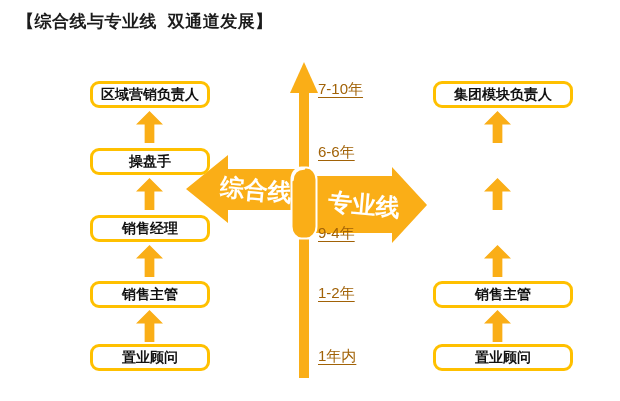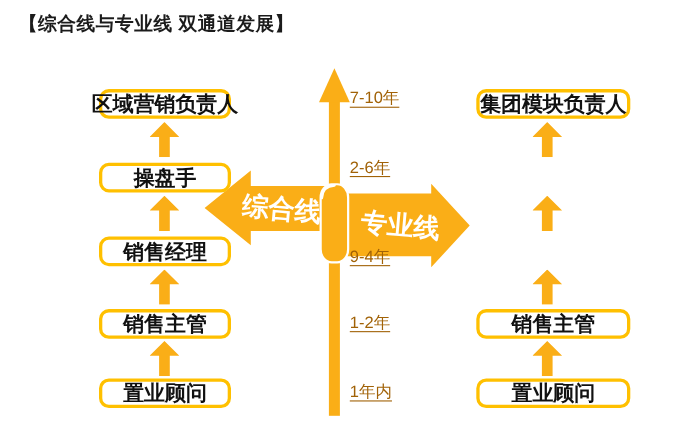--- a/index.html
+++ b/index.html
@@ -2,32 +2,32 @@
 <html><head>
 <meta charset="utf-8">
 <style>
   html,body { margin:0; padding:0; background:#fff; }
   .canvas {
     position:relative; width:620px; height:401px; background:#ffffff;
     font-family:"Liberation Sans", sans-serif; overflow:hidden;
   }
   .title {
     position:absolute; left:17px; top:10px;
-    font-size:17px; font-weight:bold; color:#1b1b1b; letter-spacing:0.5px;
+    font-size:17px; font-weight:bold; color:#1b1b1b; letter-spacing:0.5px;font-family:Liberation Mono, monospace;
   }
   .art { position:absolute; left:0; top:0; width:620px; height:401px; }
   .yl { fill:#FAAE17; }
   .curl { stroke:#ffffff; stroke-width:2; }
   .curl-hl { fill:none; stroke:#ffffff; stroke-width:2.5; stroke-linecap:round; }
 
   .box {
     position:absolute; width:120px; height:27px; box-sizing:border-box;
     background:#ffffff; border:3px solid #FFC000; border-radius:9px;
     display:flex; align-items:center; justify-content:center;
-    font-size:19px; font-weight:600; color:#111111; white-space:nowrap;
+    font-size:14px; font-weight:600; color:#111111; white-space:nowrap;
   }
   .lcol { left:90px; }
   .rcol { left:433px; width:140px; }
   .r0{top:81px}.r1{top:148px}.r2{top:215px}.r3{top:281px}.r4{top:344px}
 
   .uparrow {
     position:absolute; width:27px; height:32px; background:#FAAE17;
     clip-path:polygon(50% 0%, 100% 42%, 68% 42%, 68% 100%, 32% 100%, 32% 42%, 0% 42%);
   }
   .lar{left:136px}.rar{left:484px}
@@ -83,18 +83,18 @@
   <div class="box rcol r0">集团模块负责人</div>
   <div class="box rcol r3">销售主管</div>
   <div class="box rcol r4">置业顾问</div>
 
   <div class="uparrow rar a0"></div>
   <div class="uparrow rar a1"></div>
   <div class="uparrow rar a2"></div>
   <div class="uparrow rar a3"></div>
 
   <div class="year y0">7-10年</div>
-  <div class="year y1">2-6年</div>
+  <div class="year y1">6-6年</div>
   <div class="year y2">9-4年</div>
   <div class="year y3">1-2年</div>
   <div class="year y4">1年内</div>
 
 </div>
 
 </body></html>

